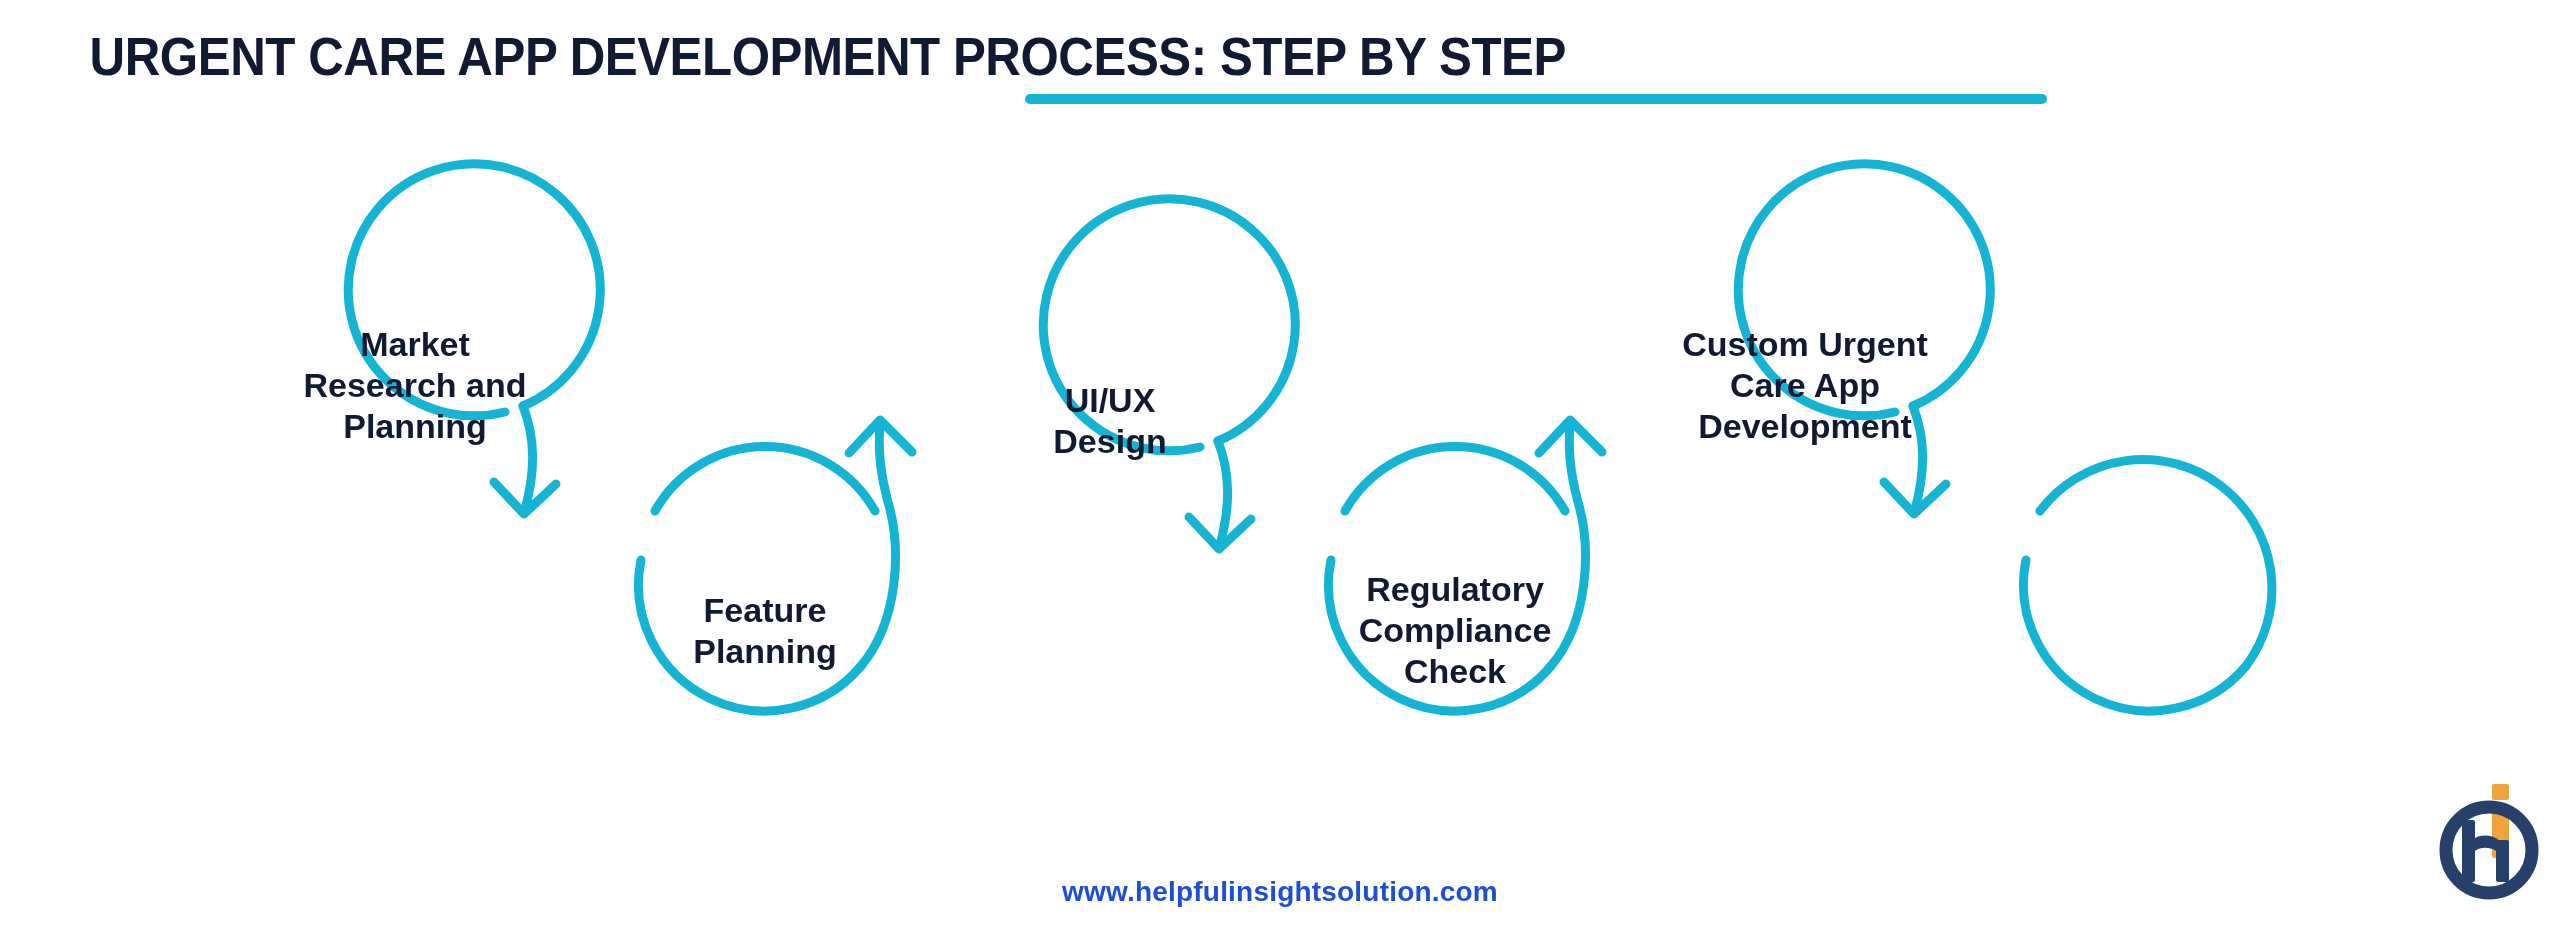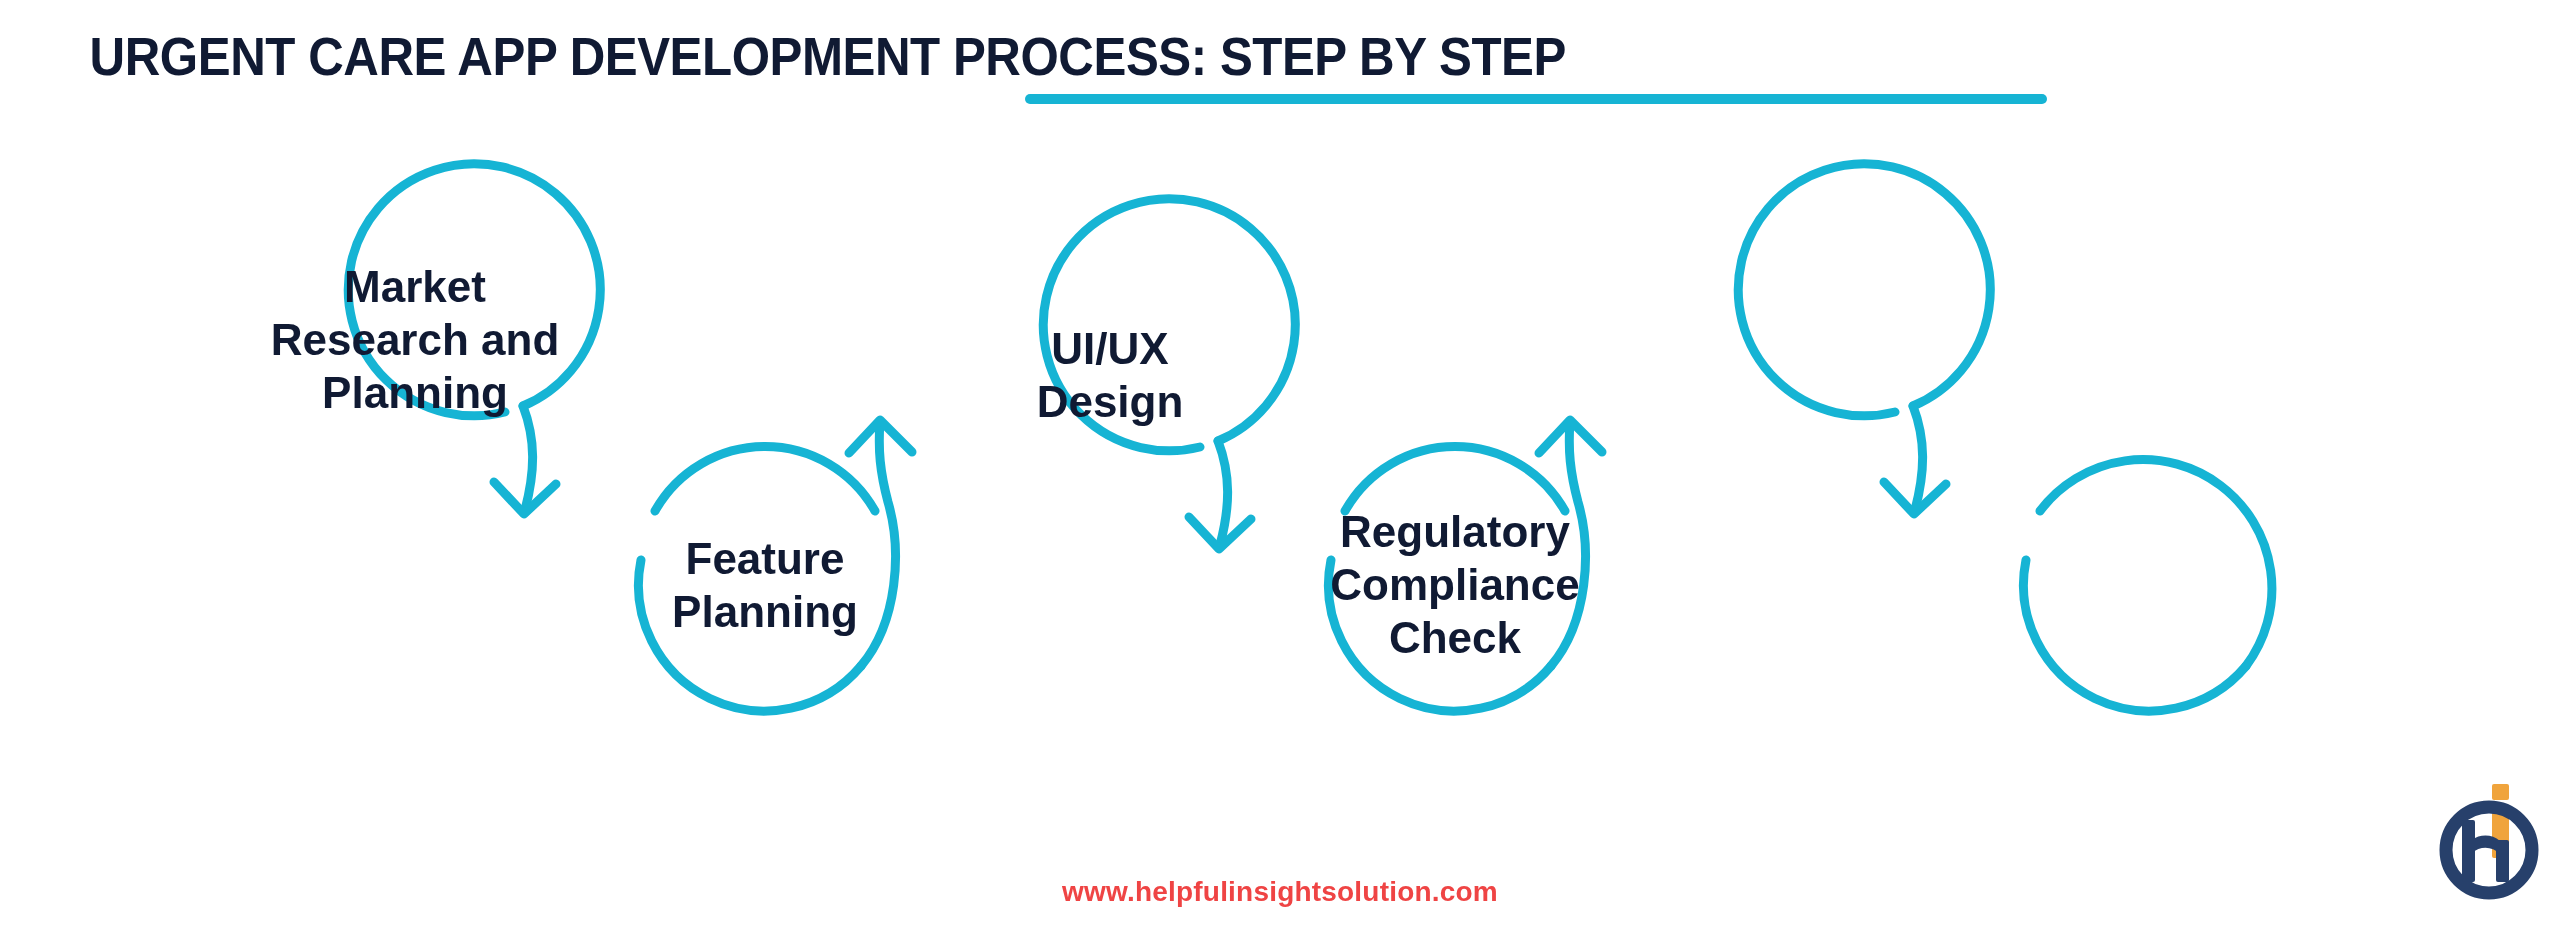--- a/index.html
+++ b/index.html
@@ -65,38 +65,39 @@
     height: 730px;
     display: block;
   }
 
   .node-label {
     position: absolute;
     text-align: center;
     color: #101a33;
     font-family: "Liberation Sans", sans-serif;
     font-weight: 700;
-    font-size: 44px;
+    font-size: 34px;
     line-height: 1.21;
     white-space: pre-line;
     pointer-events: none;
     transform: translate(-50%, -50%);
+    margin-top: 46px;
   }
 
   
   #footer-url {
     position: absolute;
     left: 0;
     top: 876px;
     width: 2560px;
     text-align: center;
     font-family: "Liberation Sans", sans-serif;
     font-weight: 700;
     font-size: 28px;
-    color: #ef4444;
+    color: #1d4ed8;
     letter-spacing: 0.2px;
   }
 
   #brand-logo {
     position: absolute;
     left: 2434px;
     top: 784px;
     width: 116px;
     height: 120px;
   }
@@ -167,20 +168,23 @@
   <div class="node-label" style="left:765px; top:475px; width:260px;">Feature
 Planning</div>
 
   <div class="node-label" style="left:1110px; top:265px; width:240px;">UI/UX
 Design</div>
 
   <div class="node-label" style="left:1455px; top:475px; width:280px;">Regulatory
 Compliance
 Check</div>
 
+  <div class="node-label" style="left:1805px; top:230px; width:300px;">Custom Urgent
+Care App
+Development</div>
 
 
 </div>
 
 <div id="footer-url">www.helpfulinsightsolution.com</div>
 
 <svg id="brand-logo" viewBox="0 0 116 120" xmlns="http://www.w3.org/2000/svg">
 
   <rect x="58" y="0" width="17" height="16" rx="2" fill="#f0a43c"></rect>
   <rect x="58" y="22" width="17" height="52" rx="2" fill="#f0a43c"></rect>

